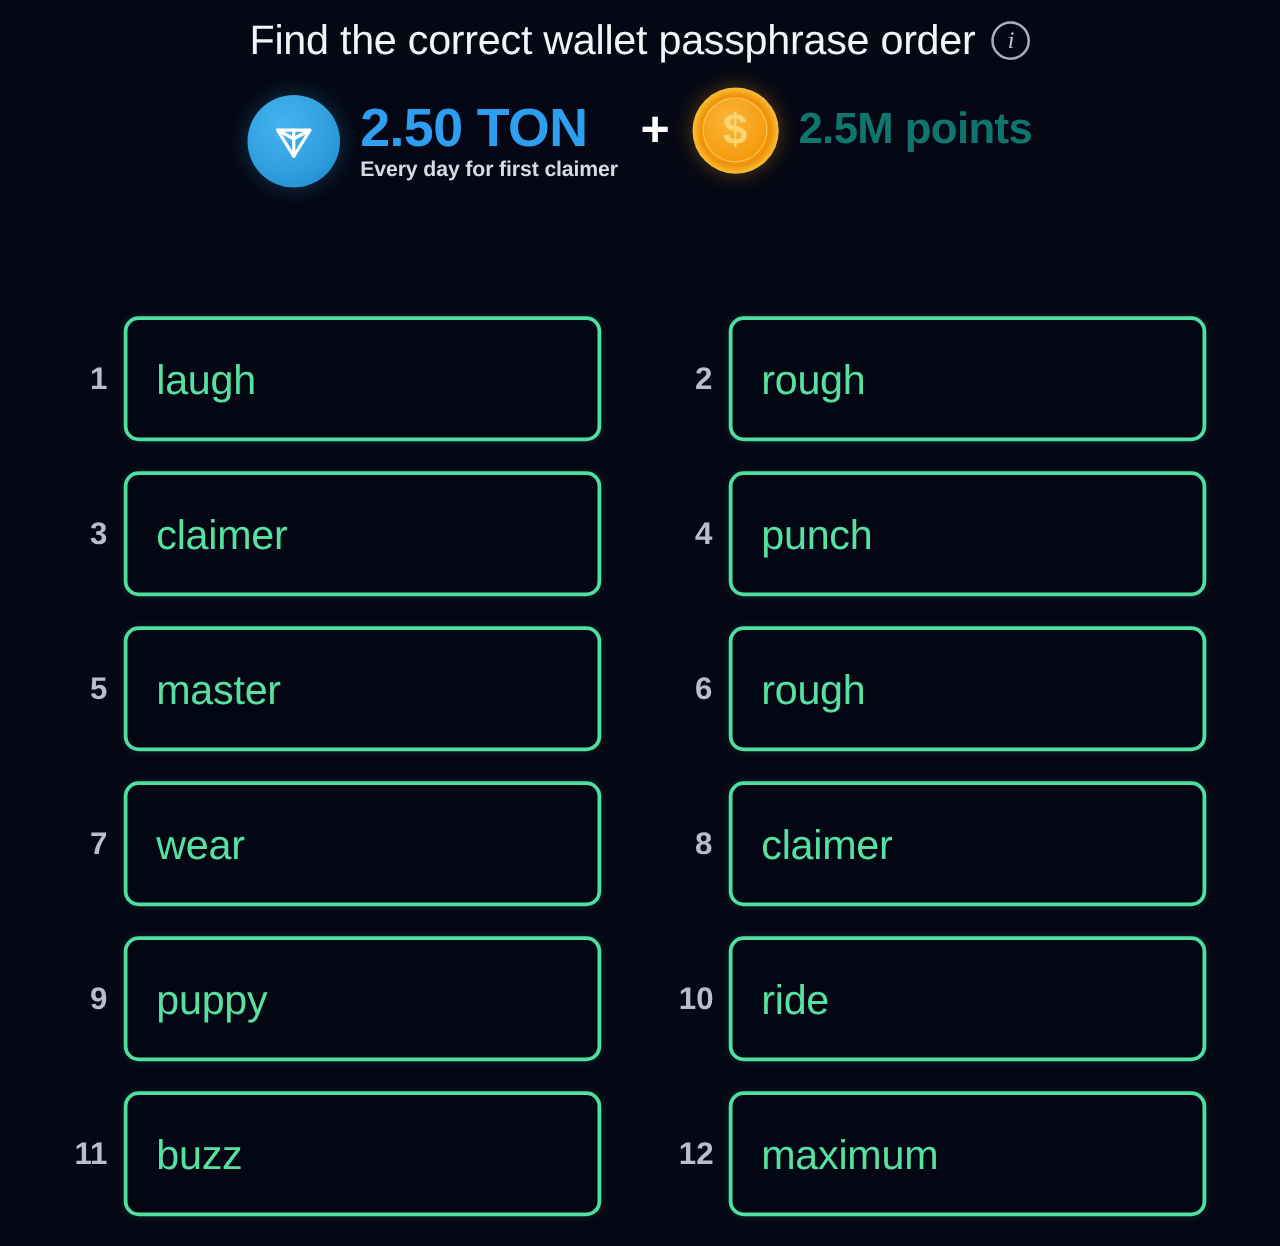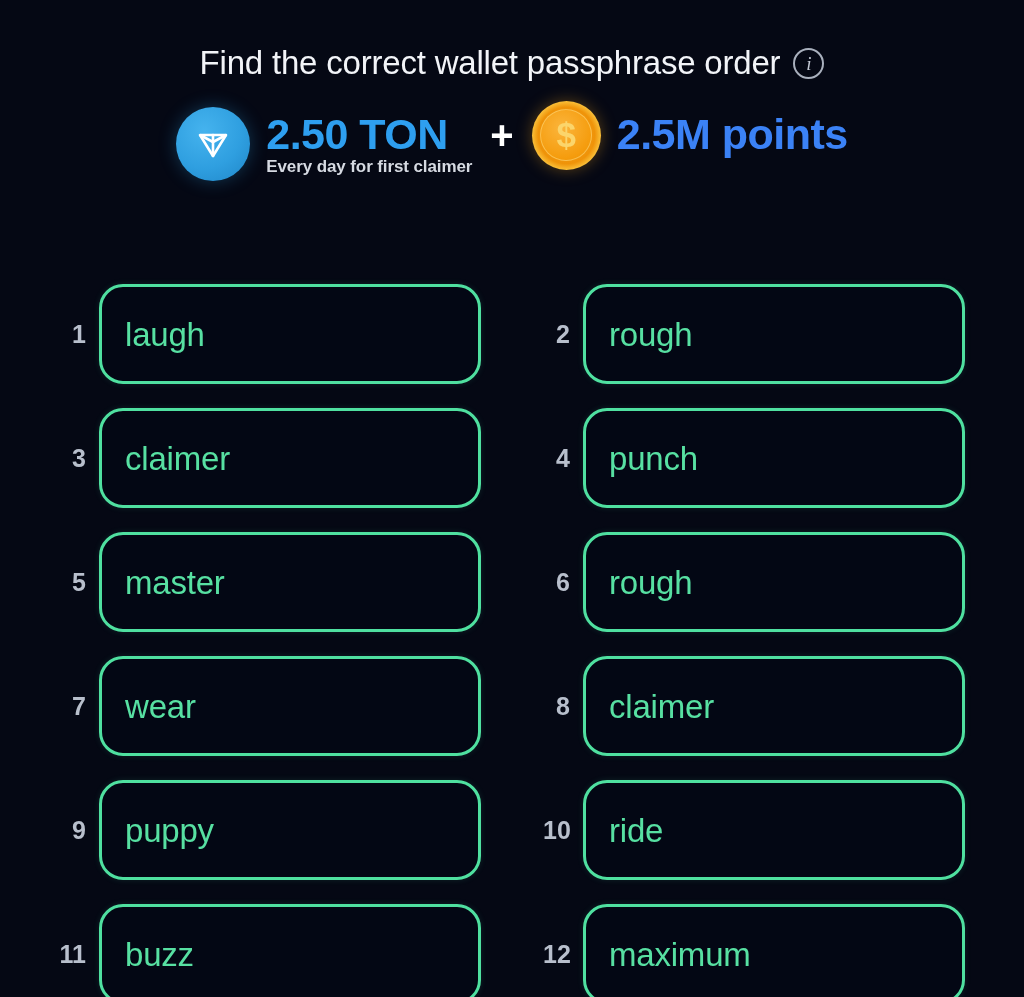--- a/index.html
+++ b/index.html
@@ -25,21 +25,20 @@
 
   
   .header {
     display: flex;
     align-items: center;
     justify-content: center;
     gap: 13px;
     padding-top: 10px;
     height: 52px;
     box-sizing: border-box;
-    margin-top: 31px;
   }
   .header-title {
     font-size: 33px;
     font-weight: 400;
     color: #f2f4f8;
     letter-spacing: -0.2px;
     white-space: nowrap;
     line-height: 1;
   }
   .info-icon {
@@ -146,23 +145,23 @@
   .coin-inner span {
     font-size: 35px;
     font-weight: bold;
     color: #fbd56b;
     line-height: 1;
     margin-top: -2px;
     font-family: "Liberation Sans", sans-serif;
   }
 
   .points-text {
-    font-size: 43px;
-    font-weight: bold;
-    color: #3b82f6;
+    font-size: 35px;
+    font-weight: bold;
+    color: #0f766e;
     margin-left: 16px;
     white-space: nowrap;
     letter-spacing: -0.5px;
     margin-bottom: 20px;
   }
 
   
   .word-grid {
     position: absolute;
     left: 0;
@@ -189,21 +188,21 @@
     font-size: 25px;
     font-weight: bold;
     color: #b8bfcc;
     flex: none;
     line-height: 1;
   }
   .word-box {
     flex: 1 1 auto;
     height: 100px;
     border: 3px solid #4fe0a0;
-    border-radius: 24px;
+    border-radius: 12px;
     background: #030714;
     box-sizing: border-box;
     display: flex;
     align-items: center;
     padding-left: 23px;
     box-shadow: 0 0 6px rgba(79, 224, 160, 0.13);
   }
   .word-text {
     font-size: 33px;
     font-weight: 500;

